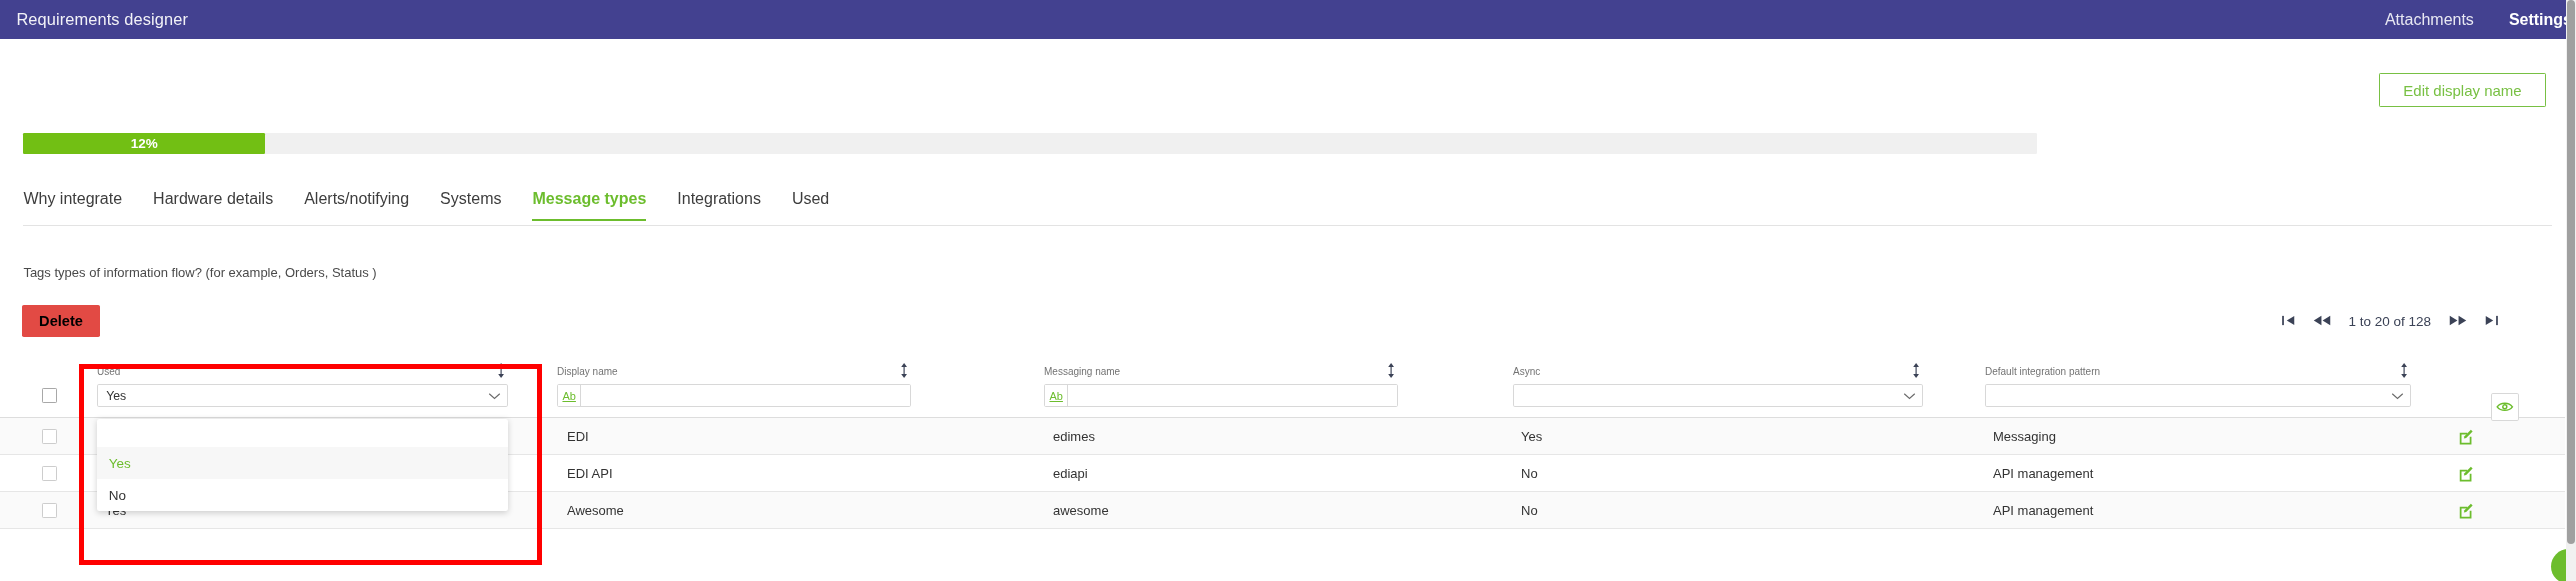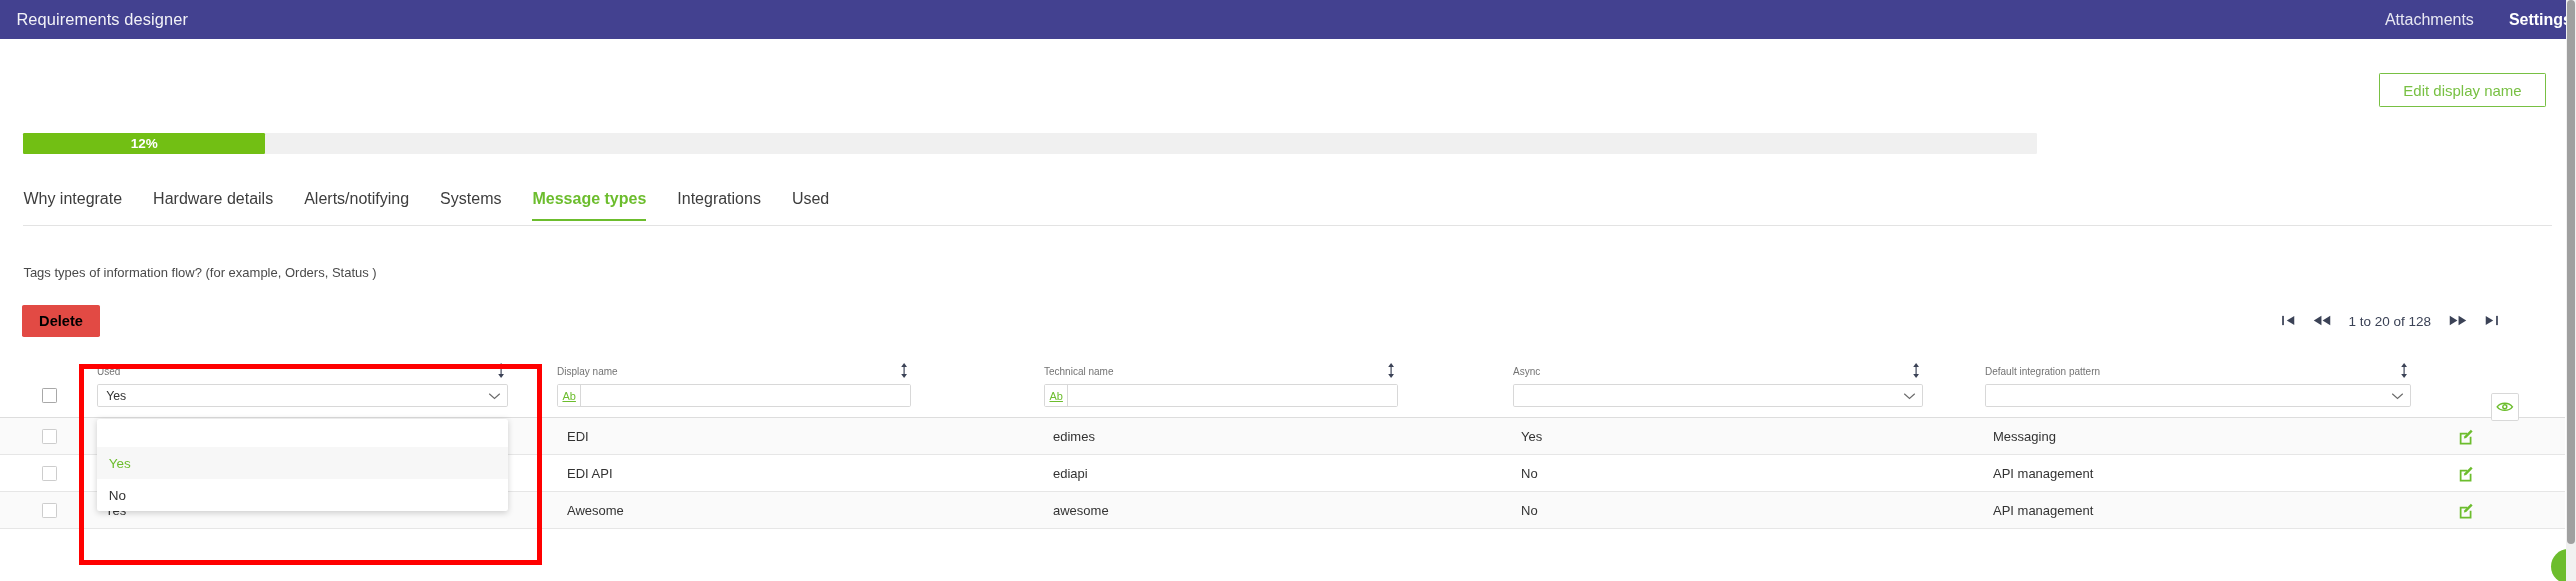--- a/index.html
+++ b/index.html
@@ -378,21 +378,21 @@
         </span>
       </div>
       <div class="filter-text">
         <div class="ab-btn">Ab</div>
         <input class="filter-input" type="text" placeholder="" style="">
       </div>
     </div>
 
     <div class="col-head" style="left:1044px; width:354px;">
       <div class="col-title-row">
-        <span class="col-title">Technical name</span>
+        <span class="col-title">Messaging name</span>
         <span class="sort-icon">
           <svg width="8.2" height="15" viewBox="0 0 14 26">
               <polygon points="7,0 12,7 2,7" fill="#3b4256"></polygon>
               <rect x="6" y="6" width="2" height="14" fill="#3b4256"></rect>
               <polygon points="7,26 12,19 2,19" fill="#3b4256"></polygon>
             </svg>
         </span>
       </div>
       <div class="filter-text">
         <div class="ab-btn">Ab</div>

